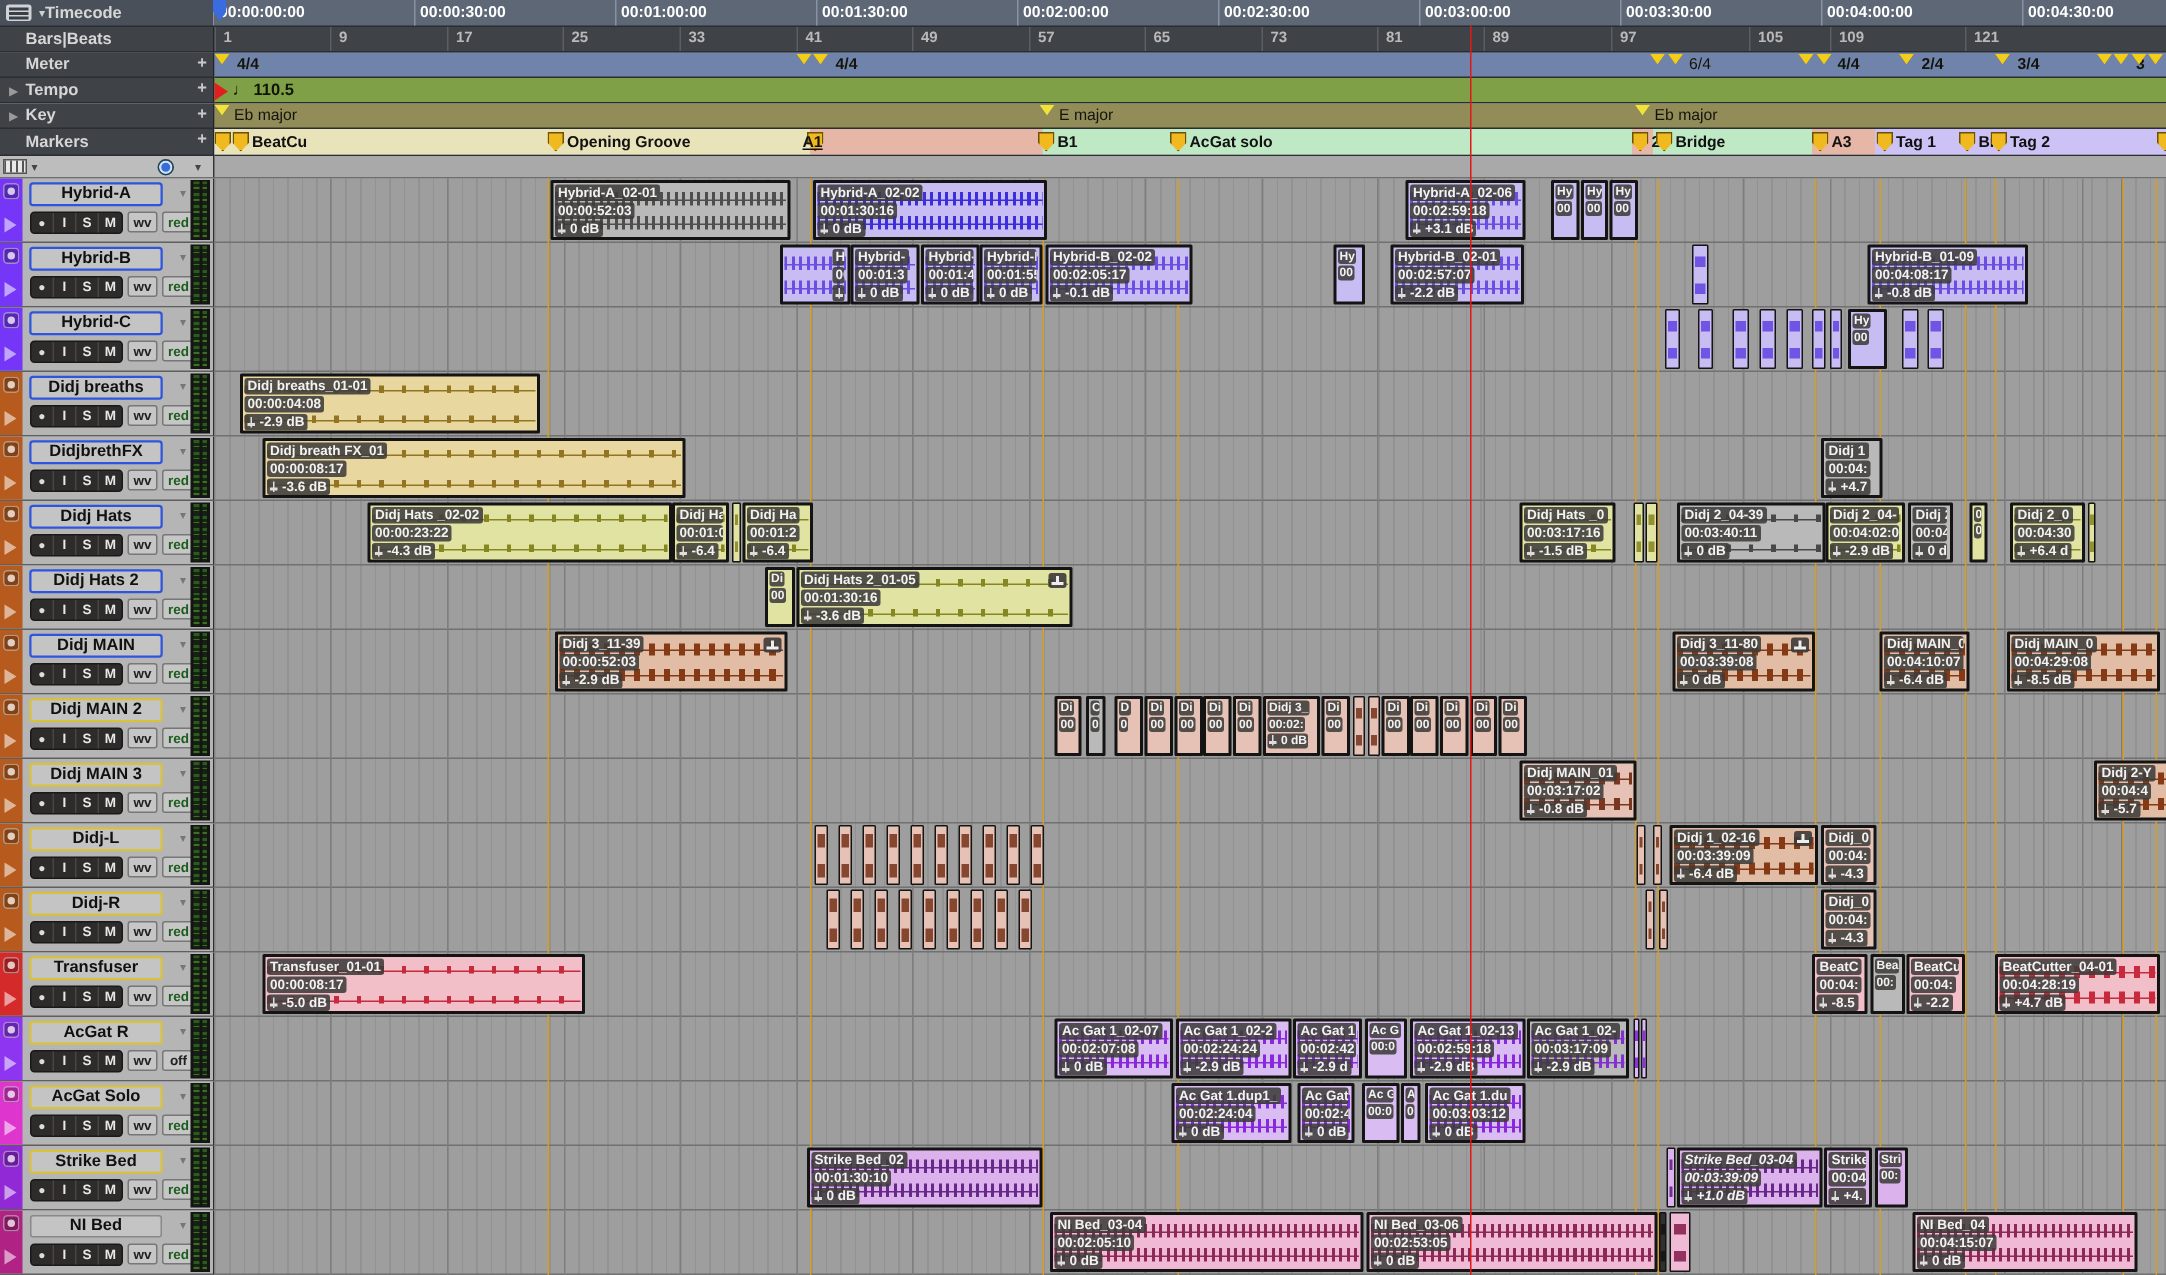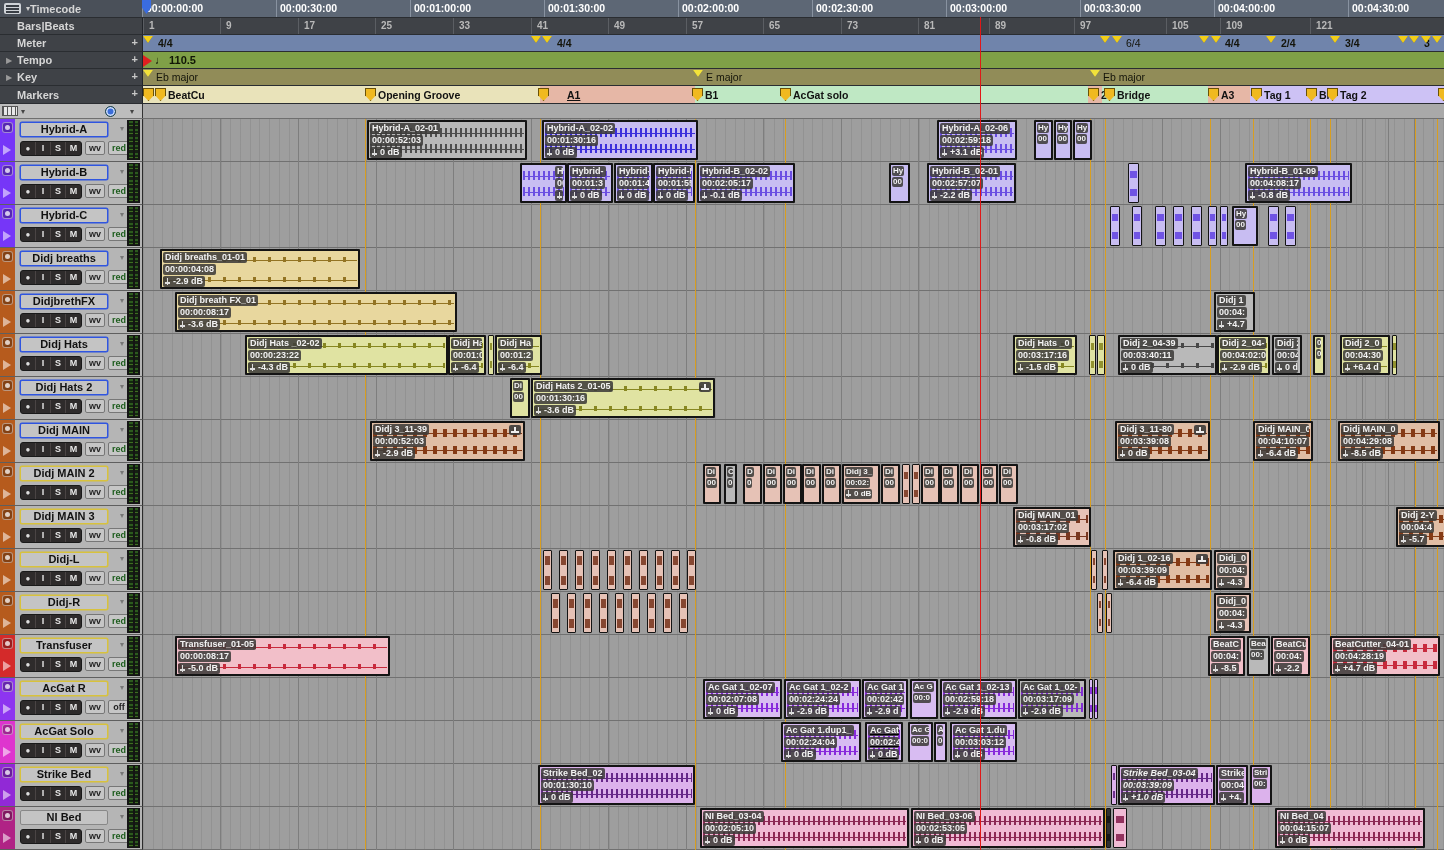--- a/index.html
+++ b/index.html
@@ -273,21 +273,21 @@
         <div class="mk-sect sect-mint" style="left: 959px; width: 106px;"></div>
         <div class="mk-sect sect-salmon" style="left: 1065px; width: 42px;"></div>
         <div class="mk-sect sect-lav" style="left: 1107px; width: 56px;"></div>
         <div class="mk-sect sect-lav" style="left: 1163px; width: 138px;"></div>
         <div class="mk-flag" style="left: 0px;"></div>
         <div class="mk-flag" style="left: 12px;"></div>
         <div class="mk-txt" style="left: 25px;">BeatCu</div>
         <div class="mk-flag" style="left: 222px;"></div>
         <div class="mk-txt" style="left: 235px;">Opening Groove</div>
         <div class="mk-flag" style="left: 395px;"></div>
-        <div class="mk-txt" style="left: 424px; text-decoration: underline;">A1</div>
+        <div class="mk-txt" style="left: 392px; text-decoration: underline;">A1</div>
         <div class="mk-flag" style="left: 549px;"></div>
         <div class="mk-txt" style="left: 562px;">B1</div>
         <div class="mk-flag" style="left: 637px;"></div>
         <div class="mk-txt" style="left: 650px;">AcGat solo</div>
         <div class="mk-flag" style="left: 945px;"></div>
         <div class="mk-txt" style="left: 958px;">2</div>
         <div class="mk-flag" style="left: 961px;"></div>
         <div class="mk-txt" style="left: 974px;">Bridge</div>
         <div class="mk-flag" style="left: 1065px;"></div>
         <div class="mk-txt" style="left: 1078px;">A3</div>
@@ -1045,21 +1045,21 @@
         <div class="clip c-pnk" style="left: 1071px; width: 37px;">
           <div class="chip nm">Didj_0</div>
           <div class="chip tm">00:04:</div>
           <div class="chip gn"><i class="fad"></i>-4.3</div>
         </div>
       </div>
       <div class="lane" style="top: 516px;">
         <div class="clip c-red wf2" style="left: 32px; width: 215px;">
           <div class="wfb t"></div>
           <div class="wfb b"></div>
-          <div class="chip nm">Transfuser_01-05</div>
+          <div class="chip nm">Transfuser_01-01</div>
           <div class="chip tm">00:00:08:17</div>
           <div class="chip gn"><i class="fad"></i>-5.0 dB</div>
         </div>
         <div class="clip c-red" style="left: 1065px; width: 37px;">
           <div class="chip nm">BeatC</div>
           <div class="chip tm">00:04:</div>
           <div class="chip gn"><i class="fad"></i>-8.5</div>
         </div>
         <div class="clip c-gray sm" style="left: 1104px; width: 23px;">
           <div class="chip nm">Bea</div>
@@ -1122,21 +1122,21 @@
         <div class="clip c-acg mini" style="left: 951px; width: 4px;"></div>
       </div>
       <div class="lane" style="top: 602px;">
         <div class="clip c-acg wf1" style="left: 638px; width: 80px;">
           <div class="wfb t"></div>
           <div class="wfb b"></div>
           <div class="chip nm">Ac Gat 1.dup1_</div>
           <div class="chip tm">00:02:24:04</div>
           <div class="chip gn"><i class="fad"></i>0 dB</div>
         </div>
-        <div class="clip c-acg wf1" style="left: 722px; width: 38px; text-decoration: underline;">
+        <div class="clip c-acg wf1" style="left: 722px; width: 38px;">
           <div class="wfb t"></div>
           <div class="wfb b"></div>
           <div class="chip nm">Ac Gat</div>
           <div class="chip tm">00:02:4</div>
           <div class="chip gn"><i class="fad"></i>0 dB</div>
         </div>
         <div class="clip c-acg sm" style="left: 765px; width: 25px;">
           <div class="chip nm">Ac G</div>
           <div class="chip tm">00:0</div>
         </div>

